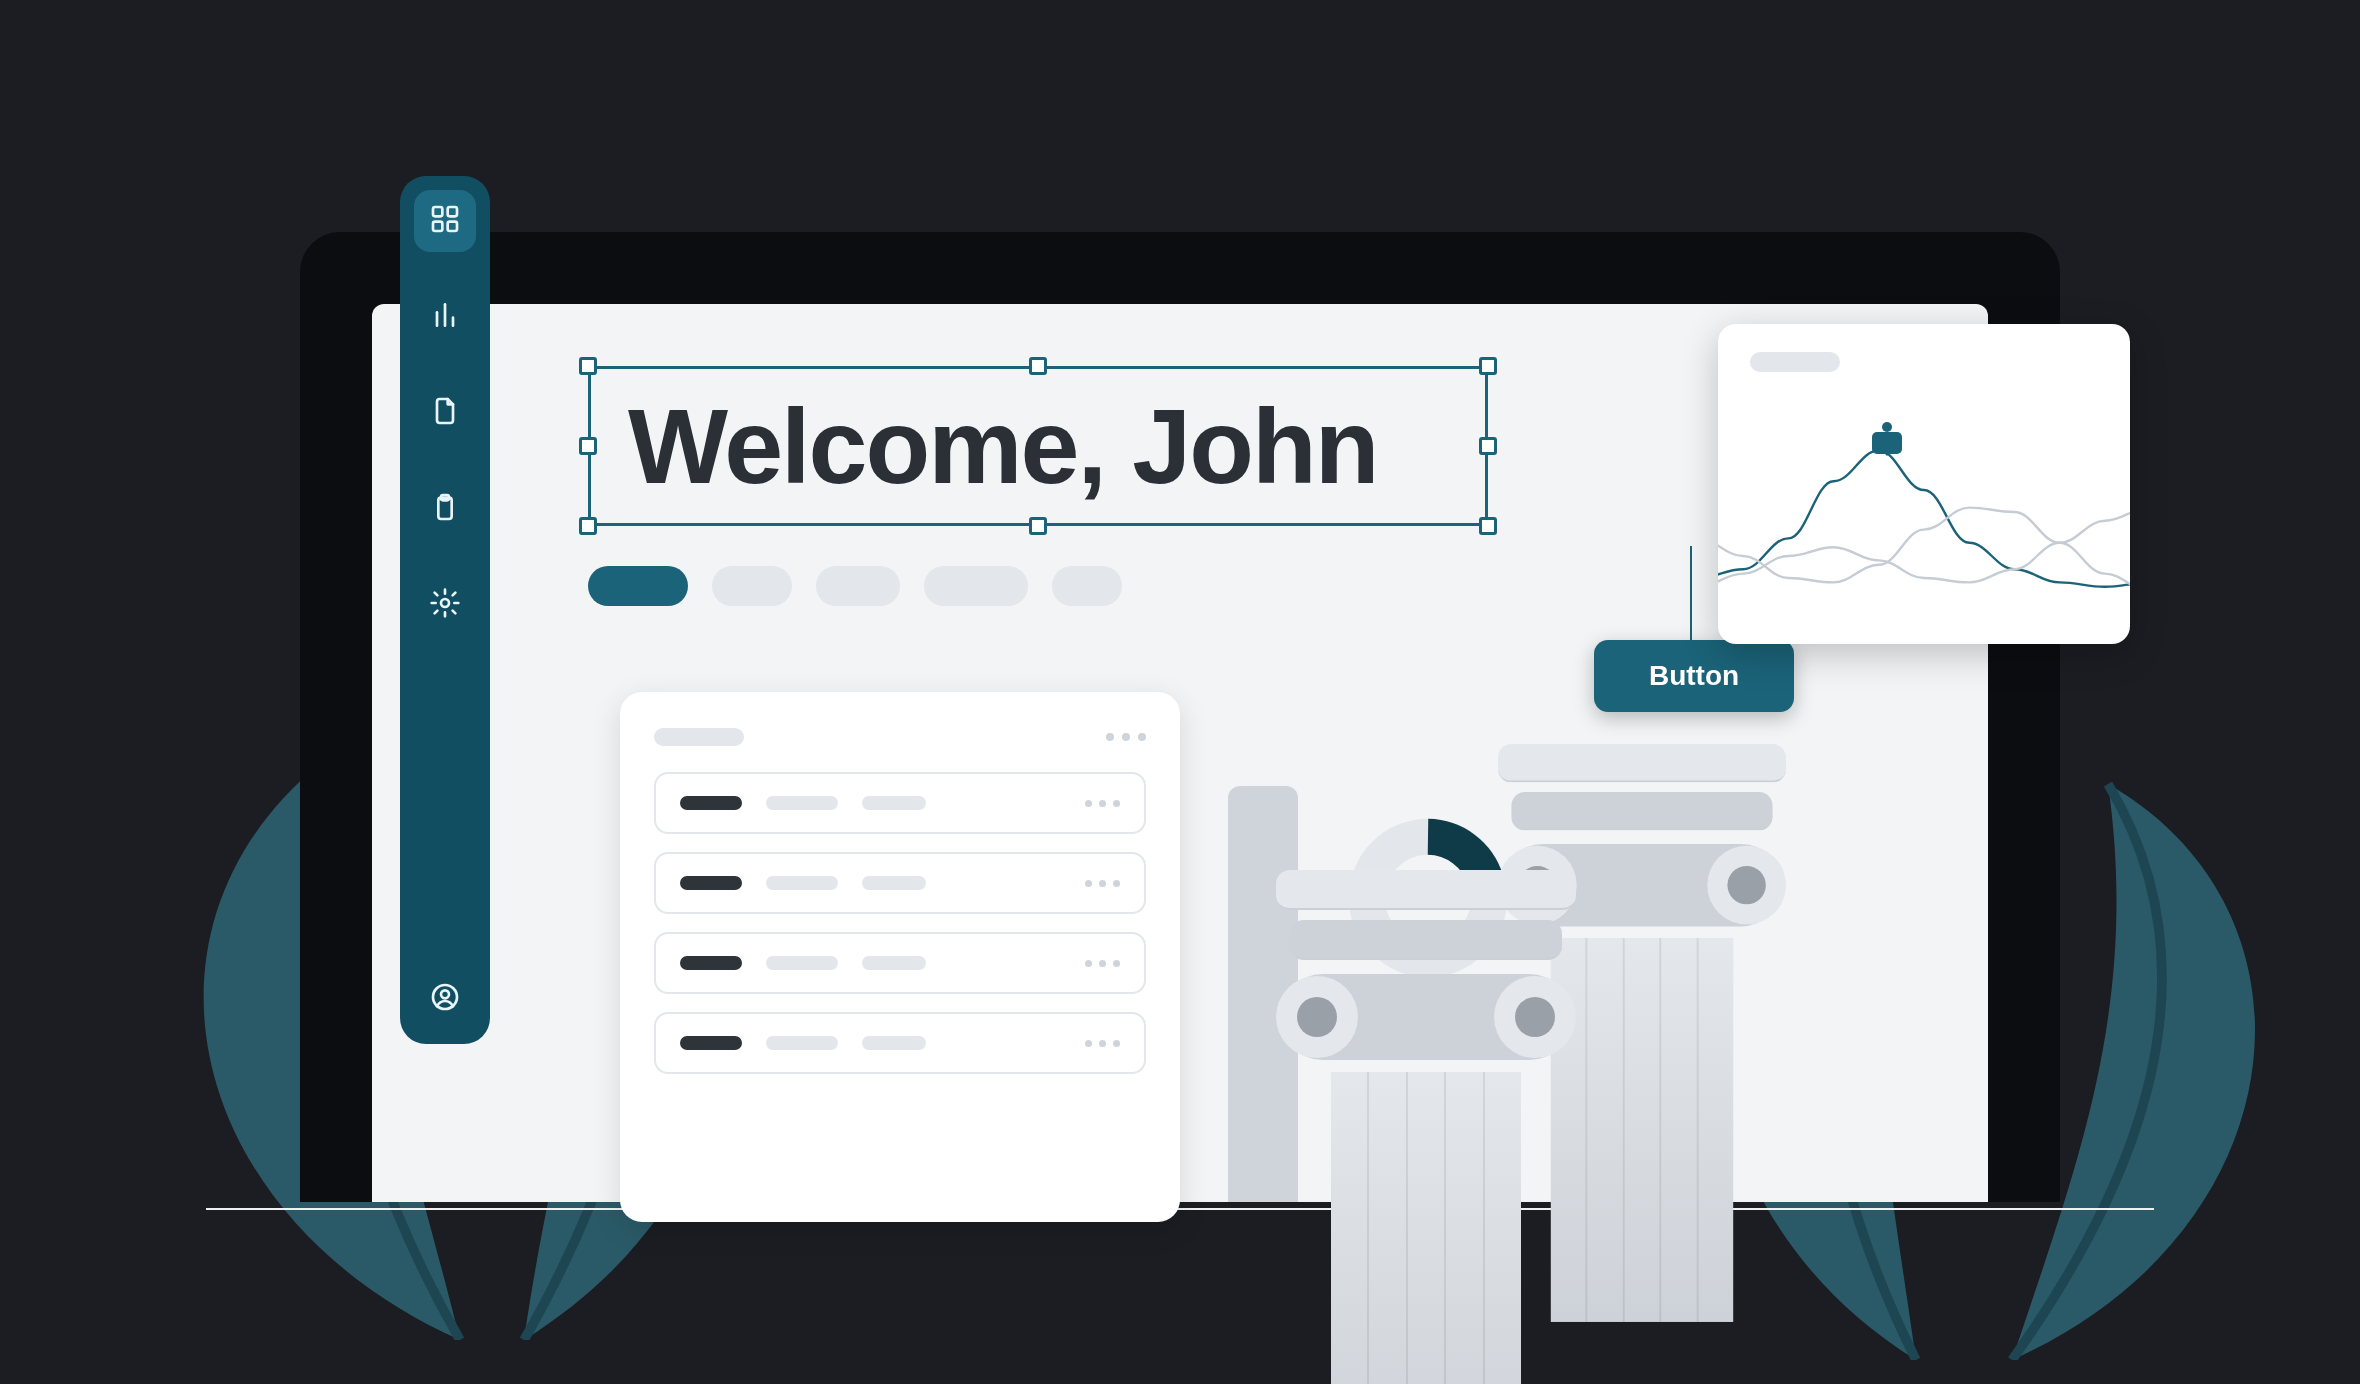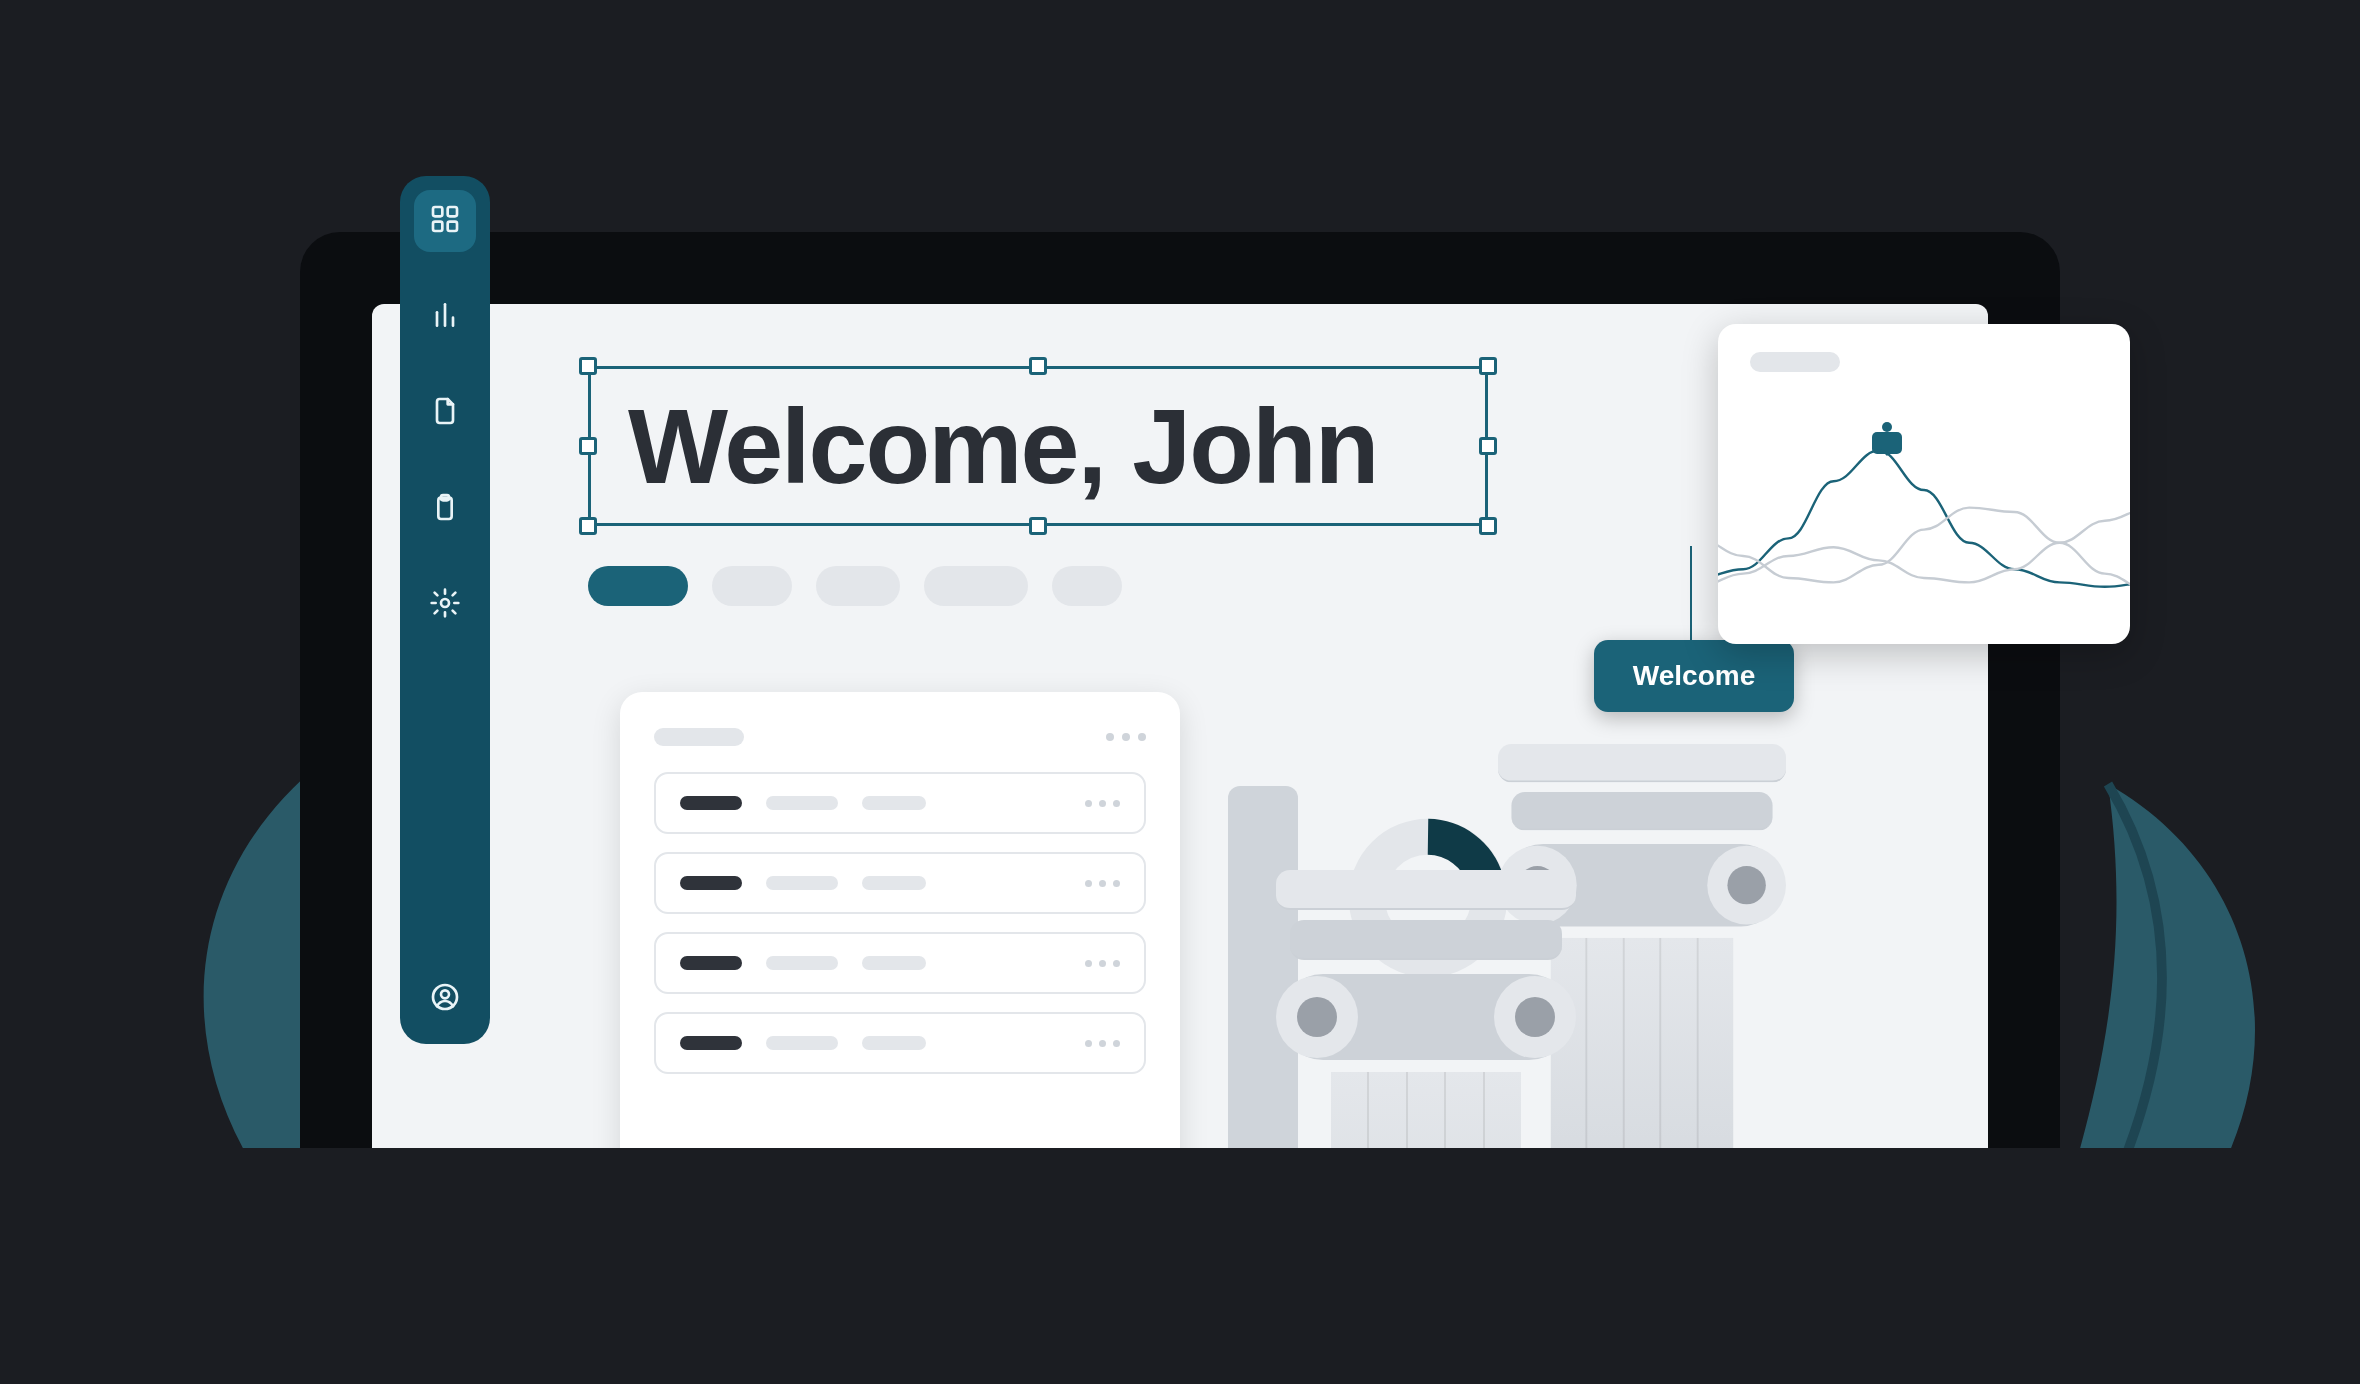--- a/index.html
+++ b/index.html
@@ -26,21 +26,21 @@
   body {
     margin: 0;
     background: var(--bg);
     font-family: -apple-system, BlinkMacSystemFont, "Segoe UI", Helvetica, Arial, sans-serif;
     overflow: hidden;
   }
   .stage {
     position: relative;
     width: 100%;
     max-width: 2360px;
-    height: 1148px;
+    height: 1384px;
     margin: 0 auto;
   }
 
   
   .leaf { position: absolute; fill: var(--leaf); }
   .leaf-left  { left: 140px;  top: 700px; width: 640px; height: 640px; }
   .leaf-right { right: 60px;  top: 720px; width: 640px; height: 640px; }
 
   
   .baseline {
@@ -455,21 +455,21 @@
         <div class="flute"></div>
         <div class="flute"></div>
         <div class="flute"></div>
         <div class="flute"></div>
         <div class="flute"></div>
       </div>
   </div>
 
   <div class="cta-connector"></div>
   <div class="cta-button">
-    <span>Welcome</span>
+    <span>Button</span>
   </div>
 
   <div class="chart-card">
     <div class="chart-head"></div>
     <div class="chart-point"></div>
     <svg class="chart-svg" viewBox="0 0 452 220" preserveAspectRatio="none">
         <path d="M 0 154 C 18.080000000000002 154, 27.12 145.2, 45.2 145.2 C 63.28 145.2, 72.32000000000001 114.4, 90.4 114.4 C 108.48 114.4, 117.52000000000002 57.19999999999999, 135.60000000000002 57.19999999999999 C 153.68000000000004 57.19999999999999, 162.72 26.400000000000006, 180.8 26.400000000000006 C 198.88000000000002 26.400000000000006, 207.92 66, 226 66 C 244.08 66, 253.12000000000003 118.8, 271.20000000000005 118.8 C 289.28000000000003 118.8, 298.32000000000005 145.2, 316.40000000000003 145.2 C 334.48 145.2, 343.52000000000004 158.39999999999998, 361.6 158.39999999999998 C 379.68 158.39999999999998, 388.72 162.8, 406.8 162.8 C 424.88 162.8, 433.92 158.39999999999998, 452 158.39999999999998" stroke="#1b6378"></path>
         <path d="M 0 114.4 C 18.080000000000002 114.4, 27.12 132, 45.2 132 C 63.28 132, 72.32000000000001 154, 90.4 154 C 108.48 154, 117.52000000000002 158.39999999999998, 135.60000000000002 158.39999999999998 C 153.68000000000004 158.39999999999998, 162.72 140.8, 180.8 140.8 C 198.88000000000002 140.8, 207.92 105.6, 226 105.6 C 244.08 105.6, 253.12000000000003 83.6, 271.20000000000005 83.6 C 289.28000000000003 83.6, 298.32000000000005 88, 316.40000000000003 88 C 334.48 88, 343.52000000000004 118.8, 361.6 118.8 C 379.68 118.8, 388.72 149.6, 406.8 149.6 C 424.88 149.6, 433.92 167.2, 452 167.2" stroke="#c6ccd3"></path>
         <path d="M 0 162.8 C 18.080000000000002 162.8, 27.12 149.6, 45.2 149.6 C 63.28 149.6, 72.32000000000001 132, 90.4 132 C 108.48 132, 117.52000000000002 123.2, 135.60000000000002 123.2 C 153.68000000000004 123.2, 162.72 136.4, 180.8 136.4 C 198.88000000000002 136.4, 207.92 154, 226 154 C 244.08 154, 253.12000000000003 158.39999999999998, 271.20000000000005 158.39999999999998 C 289.28000000000003 158.39999999999998, 298.32000000000005 145.2, 316.40000000000003 145.2 C 334.48 145.2, 343.52000000000004 118.8, 361.6 118.8 C 379.68 118.8, 388.72 96.79999999999998, 406.8 96.79999999999998 C 424.88 96.79999999999998, 433.92 83.6, 452 83.6" stroke="#c6ccd3"></path>
       </svg>

